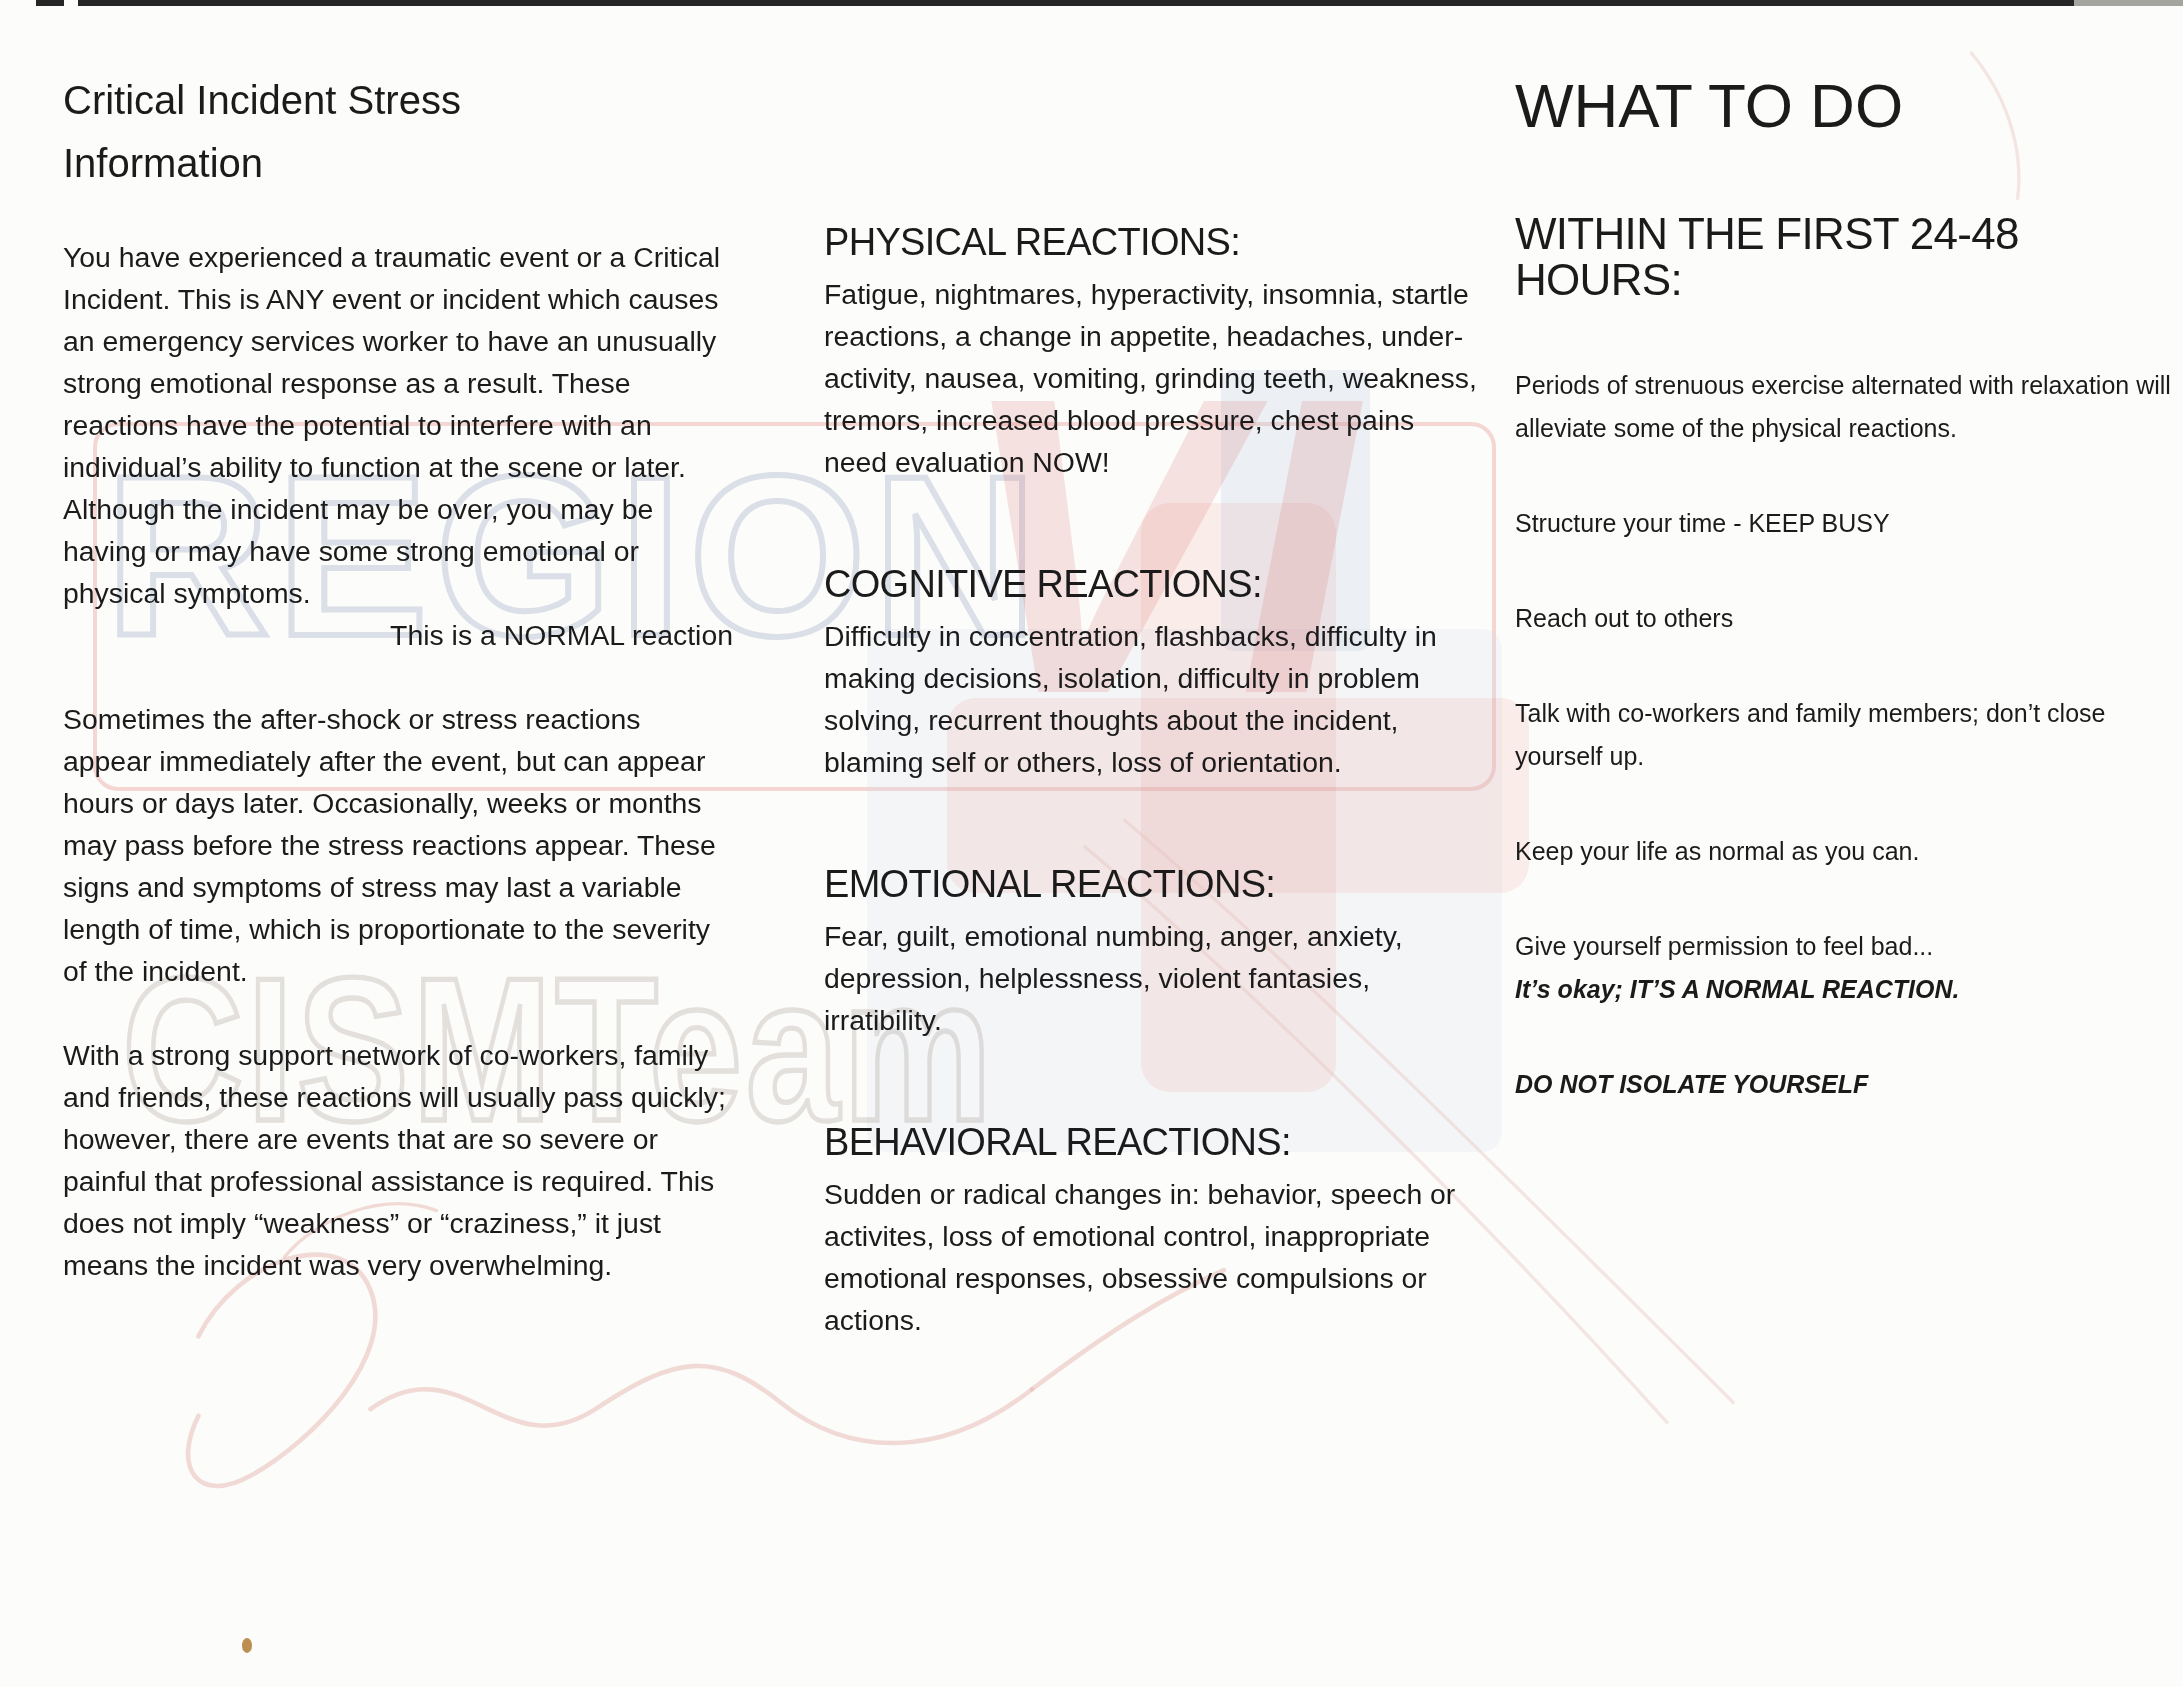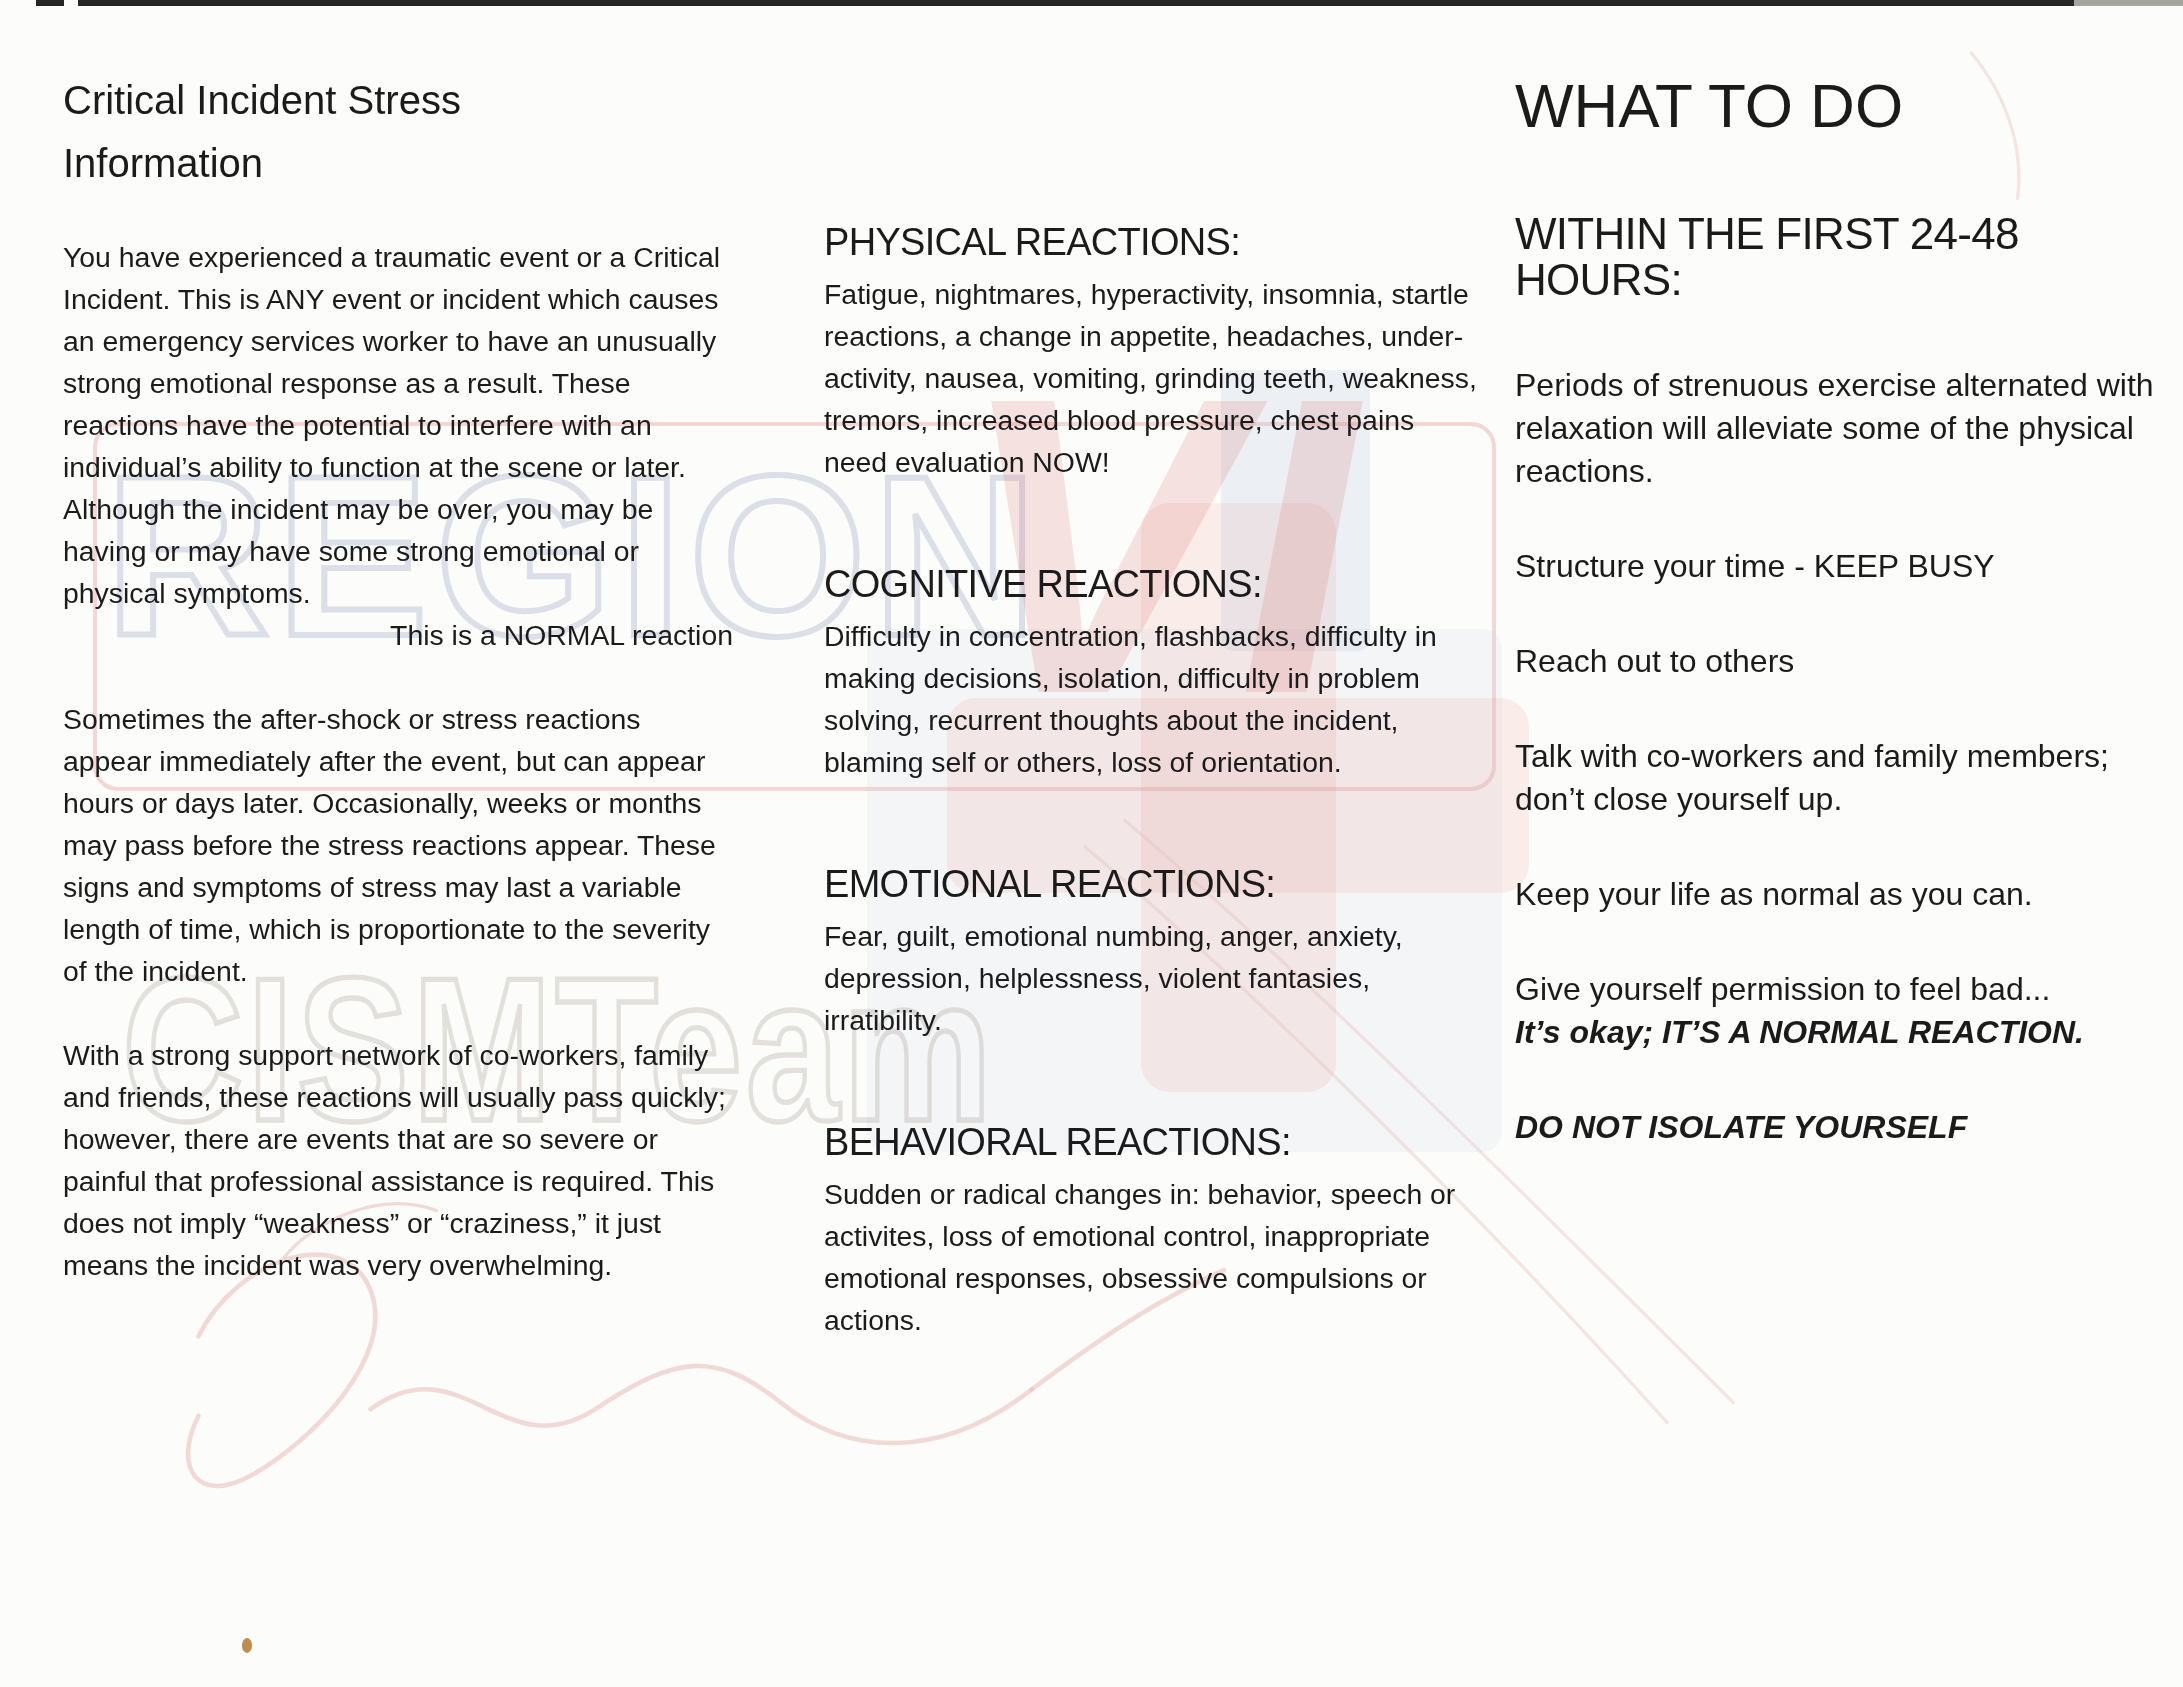--- a/index.html
+++ b/index.html
@@ -42,21 +42,21 @@
   .doc-title{font-size:40px;font-weight:400;line-height:63px;margin:0;}
   .body-block{margin-top:41px;font-size:28.4px;line-height:42px;}
   .body-block p{margin:0 0 42px 0;}
   .body-block p.nogap{margin-bottom:0;}
   .line{margin:0 0 42px 0;text-align:right;}
   .section{margin-bottom:78px;font-size:28.4px;line-height:42px;margin-top:40px;}
   .section h2{font-size:38px;font-weight:400;letter-spacing:-0.7px;line-height:46px;margin:0 0 8px 0;}
   .section p{margin:0;}
   .rc-title{font-size:62px;font-weight:400;line-height:63px;margin:0;}
   .rc-sub{font-size:44px;font-weight:400;line-height:46px;margin:74px 0 0 0;letter-spacing:-0.7px;}
-  .rc-items{margin-top:61px;font-size:32px;line-height:43px;}
+  .rc-items{margin-top:61px;font-size:25px;line-height:43px;}
   .rc-item{margin-bottom:52px;}
   .rc-item div{margin:0;}
   .em{font-weight:700;font-style:italic;}
 </style>
 </head>
 <body>
 
 <div class="page">
 
   <div class="wm wm-strip1"></div>

